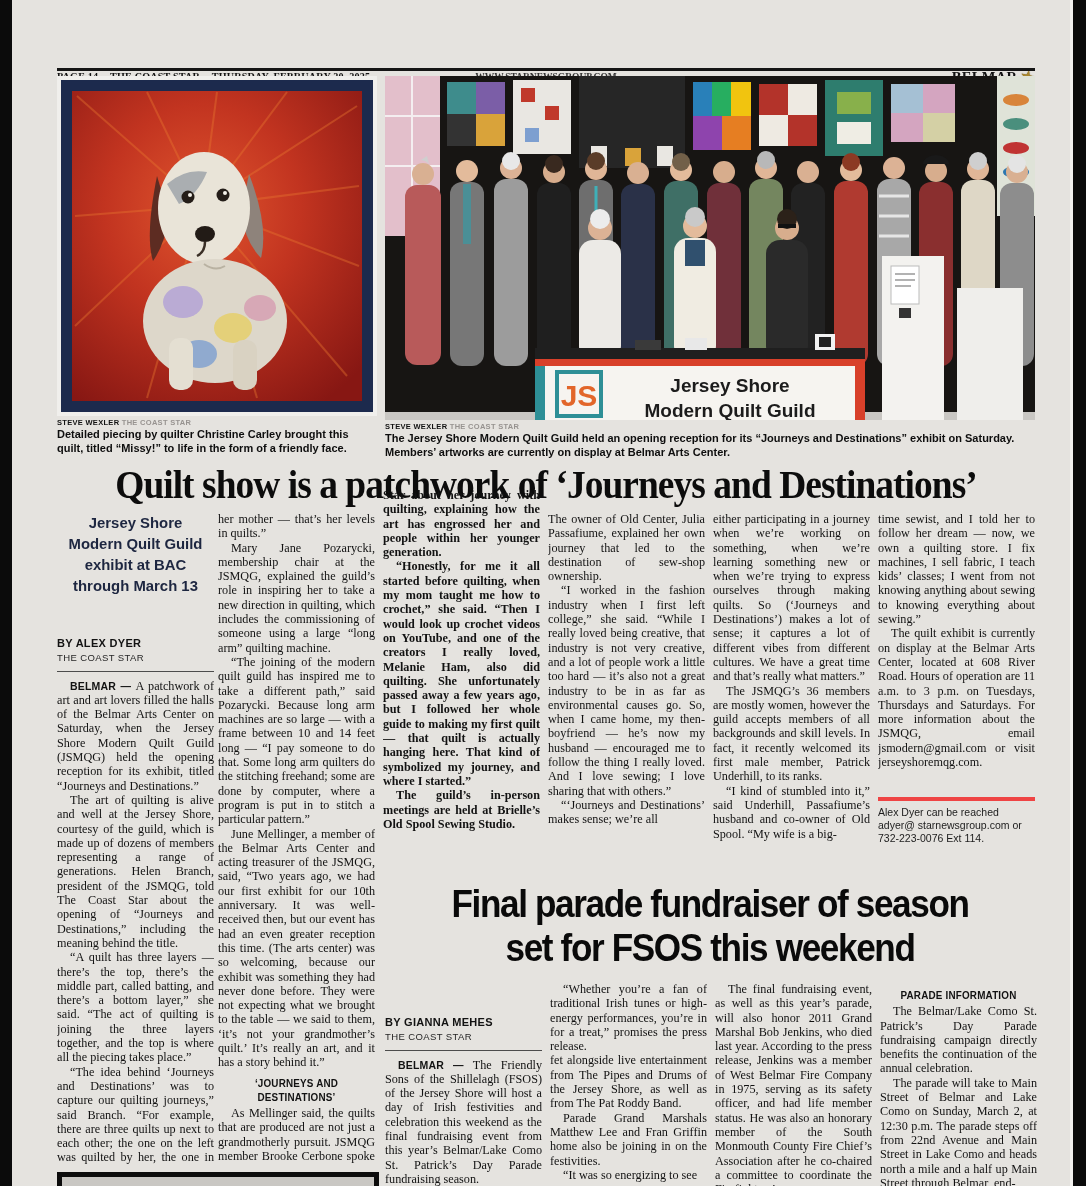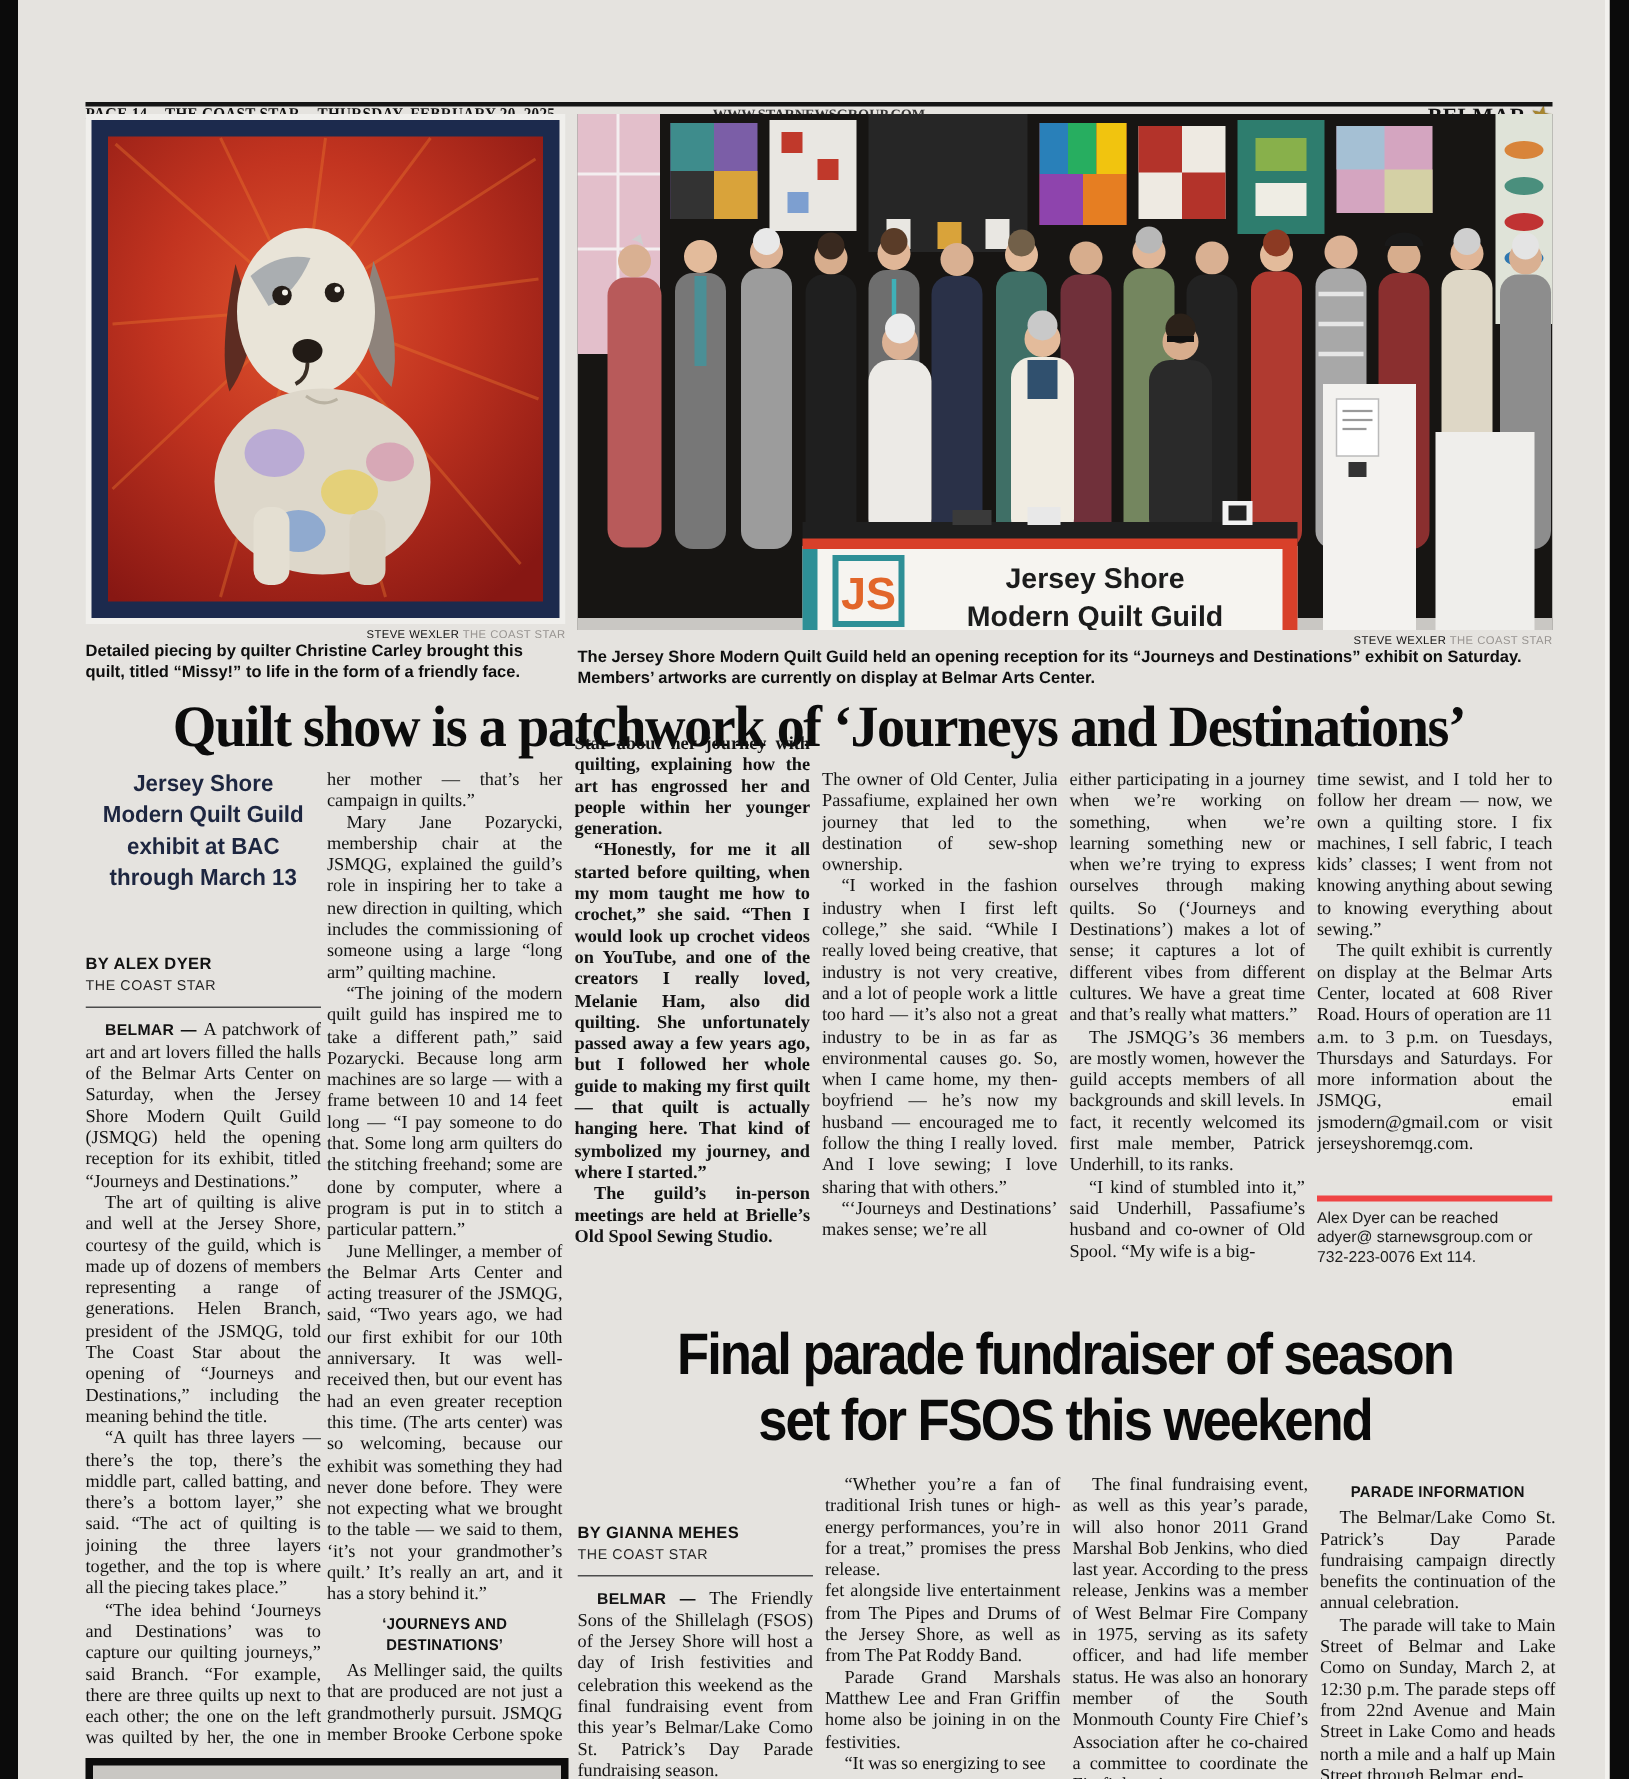--- a/index.html
+++ b/index.html
@@ -8,21 +8,21 @@
   .hdr{position:absolute;left:45px;top:68px;width:978px;height:17px;font-family:Liberation Serif, serif;font-weight:bold;}
   .hdr-left{position:absolute;left:0;top:2px;font-size:11px;letter-spacing:.2px;transform:scaleX(.92);transform-origin:left;white-space:nowrap;}
   .hdr-left span{margin-right:10px;}
   .hdr-center{position:absolute;left:0;right:0;top:4px;text-align:center;font-size:9.5px;color:#333;}
   .hdr-right{position:absolute;right:0;top:0;font-size:14.5px;letter-spacing:.3px;}
   .star{display:inline-block;color:#a8862e;font-size:15px;transform:rotate(12deg);margin-left:4px;text-shadow:0 0 1px #5e4a10;}
   .hdr-rule{position:absolute;left:45px;top:68px;width:978px;height:3px;background:#151515;}
   
   .photoL{position:absolute;left:45px;top:76px;width:320px;height:340px;}
   .photoR{position:absolute;left:373px;top:76px;width:650px;height:344px;}
-  .credit{position:absolute;font-family:"Liberation Sans",sans-serif;font-size:7.5px;font-weight:normal;text-align:right;letter-spacing:.3px;}
+  .credit{position:absolute;font-family:"Liberation Sans",sans-serif;font-size:7.5px;font-weight:bold;letter-spacing:.3px;}
   .credit .org{color:#979390;}
   .credL{left:45px;top:418px;width:320px;}
   .credR{left:373px;top:422px;width:650px;}
   .caption{position:absolute;font-family:"Liberation Sans",sans-serif;font-weight:bold;font-size:11px;line-height:13.5px;color:#0e0e0e;}
   .capL{left:45px;top:428px;width:316px;}
   .capR{left:373px;top:432px;width:648px;}
   
   .headline1{position:absolute;left:45px;top:464px;width:978px;text-align:center;font-family:"Liberation Serif",serif;font-weight:bold;font-size:39px;line-height:42px;letter-spacing:-1px;transform:scaleX(.96);transform-origin:center;color:#0c0c0c;}
   
   .col{position:absolute;width:157px;overflow:hidden;font-size:12.2px;line-height:14.3px;text-align:justify;}
@@ -325,21 +325,21 @@
     <div class="byorg">THE COAST STAR</div>
     <div class="byrule"></div>
     <div>
         <p class="para"><b>BELMAR — </b>A patchwork of art and art lovers filled the halls of the Belmar Arts Center on Saturday, when the Jersey Shore Modern Quilt Guild (JSMQG) held the opening reception for its exhibit, titled “Journeys and Destinations.”</p>
         <p class="para">The art of quilting is alive and well at the Jersey Shore, courtesy of the guild, which is made up of dozens of members representing a range of generations. Helen Branch, president of the JSMQG, told The Coast Star about the opening of “Journeys and Destinations,” including the meaning behind the title.</p>
         <p class="para">“A quilt has three layers — there’s the top, there’s the middle part, called batting, and there’s a bottom layer,” she said. “The act of quilting is joining the three layers together, and the top is where all the piecing takes place.”</p>
         <p class="para">“The idea behind ‘Journeys and Destinations’ was to capture our quilting journeys,” said Branch. “For example, there are three quilts up next to each other; the one on the left was quilted by her, the one in the middle was her and her grandmother and the one on the right was her and</p>
       </div>
   </div>
   <div class="col c2">
-      <p class="para cont">her mother — that’s her campaign in quilts.”</p>
+      <p class="para cont">her mother — that’s her levels in quilts.”</p>
       <p class="para">Mary Jane Pozarycki, membership chair at the JSMQG, explained the guild’s role in inspiring her to take a new direction in quilting, which includes the commissioning of someone using a large “long arm” quilting machine.</p>
       <p class="para">“The joining of the modern quilt guild has inspired me to take a different path,” said Pozarycki. Because long arm machines are so large — with a frame between 10 and 14 feet long — “I pay someone to do that. Some long arm quilters do the stitching freehand; some are done by computer, where a program is put in to stitch a particular pattern.”</p>
       <p class="para">June Mellinger, a member of the Belmar Arts Center and acting treasurer of the JSMQG, said, “Two years ago, we had our first exhibit for our 10th anniversary. It was well-received then, but our event has had an even greater reception this time. (The arts center) was so welcoming, because our exhibit was something they had never done before. They were not expecting what we brought to the table — we said to them, ‘it’s not your grandmother’s quilt.’ It’s really an art, and it has a story behind it.”</p>
       <p class="para colsub">‘JOURNEYS AND DESTINATIONS’</p>
       <p class="para">As Mellinger said, the quilts that are produced are not just a grandmotherly pursuit. JSMQG member Brooke Cerbone spoke to The Coast</p>
     </div>
   <div class="col c3">
       <p class="para cont">Star about her journey with quilting, explaining how the art has engrossed her and people within her younger generation.</p>
       <p class="para">“Honestly, for me it all started before quilting, when my mom taught me how to crochet,” she said. “Then I would look up crochet videos on YouTube, and one of the creators I really loved, Melanie Ham, also did quilting. She unfortunately passed away a few years ago, but I followed her whole guide to making my first quilt — that quilt is actually hanging here. That kind of symbolized my journey, and where I started.”</p>
       <p class="para">The guild’s in-person meetings are held at Brielle’s Old Spool Sewing Studio.</p>

